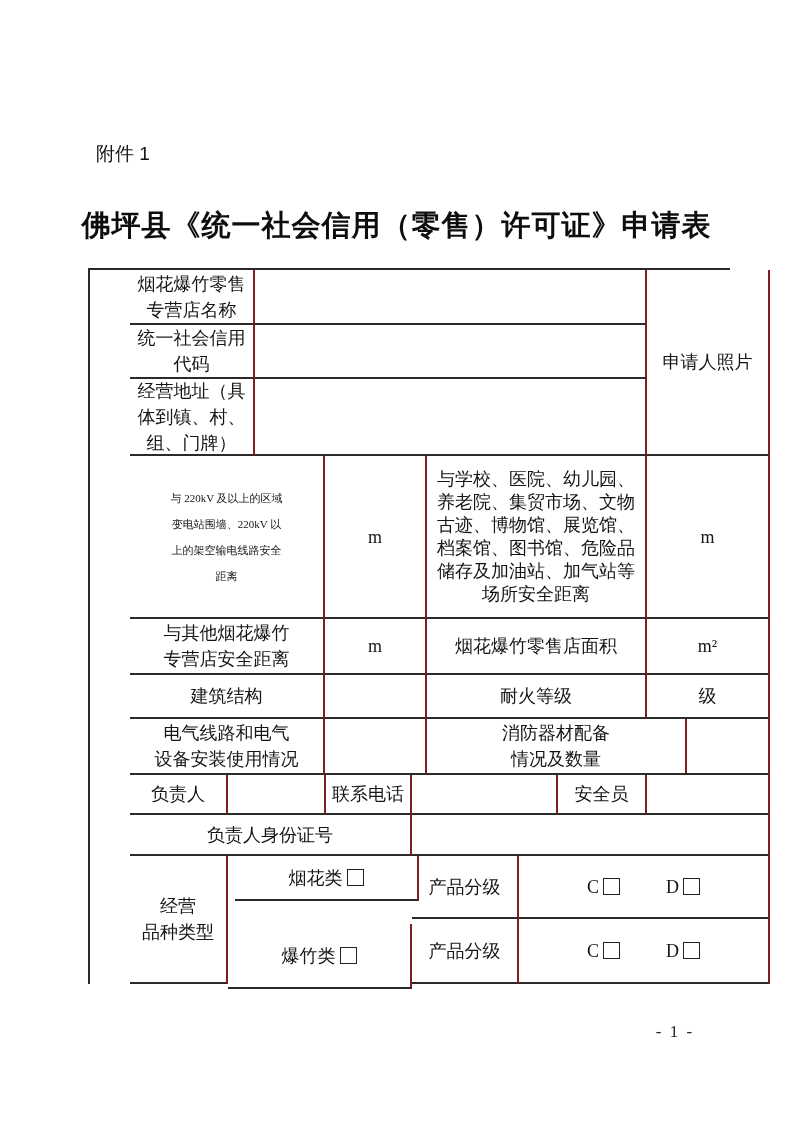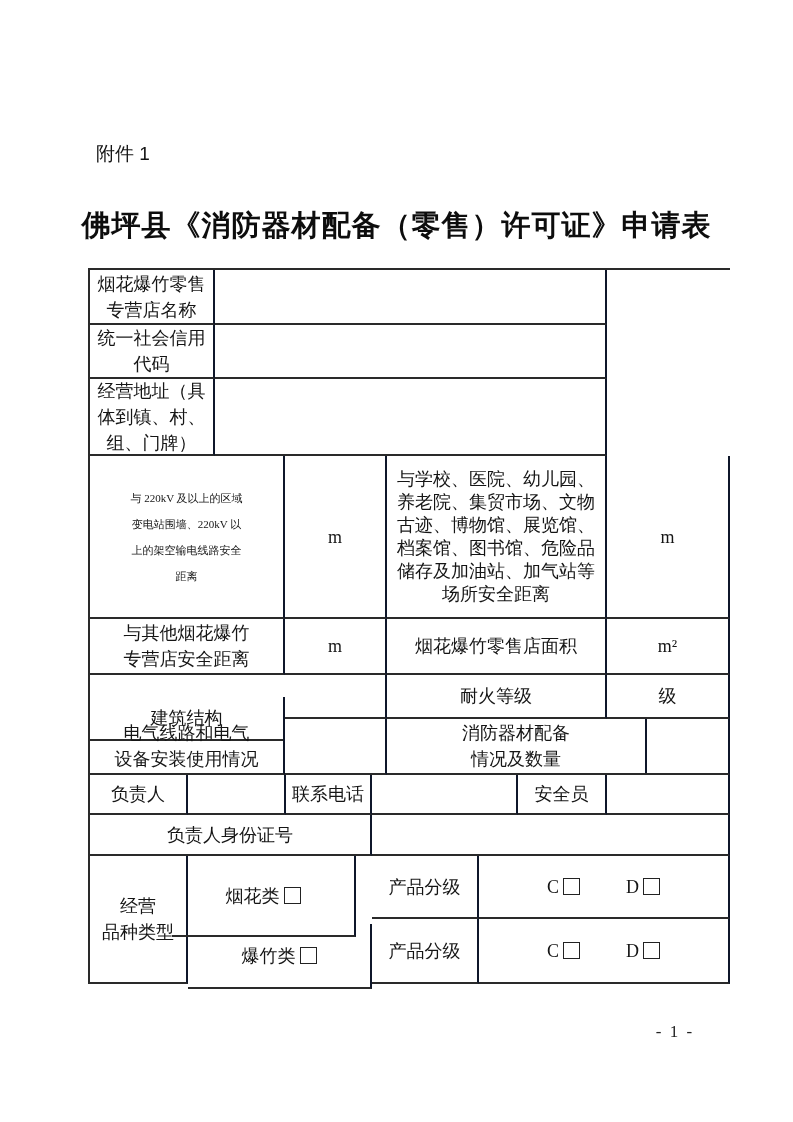--- a/index.html
+++ b/index.html
@@ -23,28 +23,29 @@
     color:#0d0d0d;
   }
   #app-table{
     position:absolute;left:88px;top:268px;
     width:640px;height:714px;
     border-top:2px solid #2a2a2a;
     border-left:2px solid #2a2a2a;
   }
   .cell{
     position:absolute;box-sizing:border-box;
-    border-right:2px solid #0f172a;
+    border-right:2px solid #7f1d1d;
     border-bottom:2px solid #2a2a2a;
     display:flex;align-items:center;justify-content:center;
     text-align:center;
     font-size:18px;line-height:26px;
     white-space:pre-line;
     color:#151515;
     padding:16px 2px;
+    margin-left:40px;
   }
   .small-lh{line-height:23px;}
   .kv-cell{font-size:11px;}
   .cbx{
     display:inline-block;width:15px;height:15px;
     border:1.5px solid #222222;
     margin-left:4px;
     flex:0 0 auto;
   }
   .opt{display:inline-flex;align-items:center;}
@@ -54,28 +55,29 @@
     text-align:center;font-size:17px;letter-spacing:2px;color:#222;
   }
 </style>
 </head>
 <body>
 
 <div id="page">
 
   <div id="attachment">附件 1</div>
 
-  <div id="doc-title">佛坪县《消防器材配备（零售）许可证》申请表</div>
+  <div id="doc-title">佛坪县《统一社会信用（零售）许可证》申请表</div>
 
   <div id="app-table">
 
     <div class="cell" style="left:0;top:0;width:125px;height:55px;">烟花爆竹零售
 专营店名称</div>
     <div class="cell" style="left:125px;top:0;width:392px;height:55px;"></div>
 
+    <div class="cell" style="left:517px;top:0;width:123px;height:186px;">申请人照片</div>
 
     <div class="cell" style="left:0;top:55px;width:125px;height:54px;">统一社会信用
 代码</div>
     <div class="cell" style="left:125px;top:55px;width:392px;height:54px;"></div>
 
     <div class="cell" style="left:0;top:109px;width:125px;height:77px;">经营地址（具
 体到镇、村、
 组、门牌）</div>
     <div class="cell" style="left:125px;top:109px;width:392px;height:77px;"></div>
 
@@ -91,21 +93,21 @@
 储存及加油站、加气站等
 场所安全距离</div>
     <div class="cell" style="left:517px;top:186px;width:123px;height:163px;">m</div>
 
     <div class="cell" style="left:0;top:349px;width:195px;height:56px;">与其他烟花爆竹
 专营店安全距离</div>
     <div class="cell" style="left:195px;top:349px;width:102px;height:56px;">m</div>
     <div class="cell" style="left:297px;top:349px;width:220px;height:56px;">烟花爆竹零售店面积</div>
     <div class="cell" style="left:517px;top:349px;width:123px;height:56px;text-align:right;">m²</div>
 
-    <div class="cell" style="left:0;top:427px;width:195px;height:44px;">建筑结构</div>
+    <div class="cell" style="left:0;top:405px;width:195px;height:44px;">建筑结构</div>
     <div class="cell" style="left:195px;top:405px;width:102px;height:44px;"></div>
     <div class="cell" style="left:297px;top:405px;width:220px;height:44px;">耐火等级</div>
     <div class="cell" style="left:517px;top:405px;width:123px;height:44px;">级</div>
 
     <div class="cell" style="left:0;top:449px;width:195px;height:56px;">电气线路和电气
 设备安装使用情况</div>
     <div class="cell" style="left:195px;top:449px;width:102px;height:56px;"></div>
     <div class="cell" style="left:297px;top:449px;width:260px;height:56px;">消防器材配备
 情况及数量</div>
     <div class="cell" style="left:517px;top:449px;width:123px;height:56px;"></div>
@@ -116,21 +118,21 @@
     <div class="cell" style="left:282px;top:505px;width:146px;height:40px;"></div>
     <div class="cell" style="left:428px;top:505px;width:89px;height:40px;">安全员</div>
     <div class="cell" style="left:517px;top:505px;width:123px;height:40px;"></div>
 
     <div class="cell" style="left:0;top:545px;width:282px;height:41px;">负责人身份证号</div>
     <div class="cell" style="left:282px;top:545px;width:358px;height:41px;"></div>
 
     <div class="cell" style="left:0;top:586px;width:98px;height:128px;">经营
 品种类型</div>
 
-    <div class="cell" style="left:82px;top:586px;width:184px;height:81px;">
+    <div class="cell" style="left:105px;top:586px;width:184px;height:45px;">
       <span class="opt"><span>烟花类</span><span class="cbx"></span></span>
     </div>
     <div class="cell" style="left:282px;top:586px;width:107px;height:63px;">产品分级</div>
     <div class="cell grades" style="left:389px;top:586px;width:251px;height:63px;">
       <span class="opt"><span>C</span><span class="cbx"></span></span>
       <span class="opt"><span>D</span><span class="cbx"></span></span>
     </div>
 
     <div class="cell" style="left:98px;top:654px;width:184px;height:65px;">
       <span class="opt"><span>爆竹类</span><span class="cbx"></span></span>

